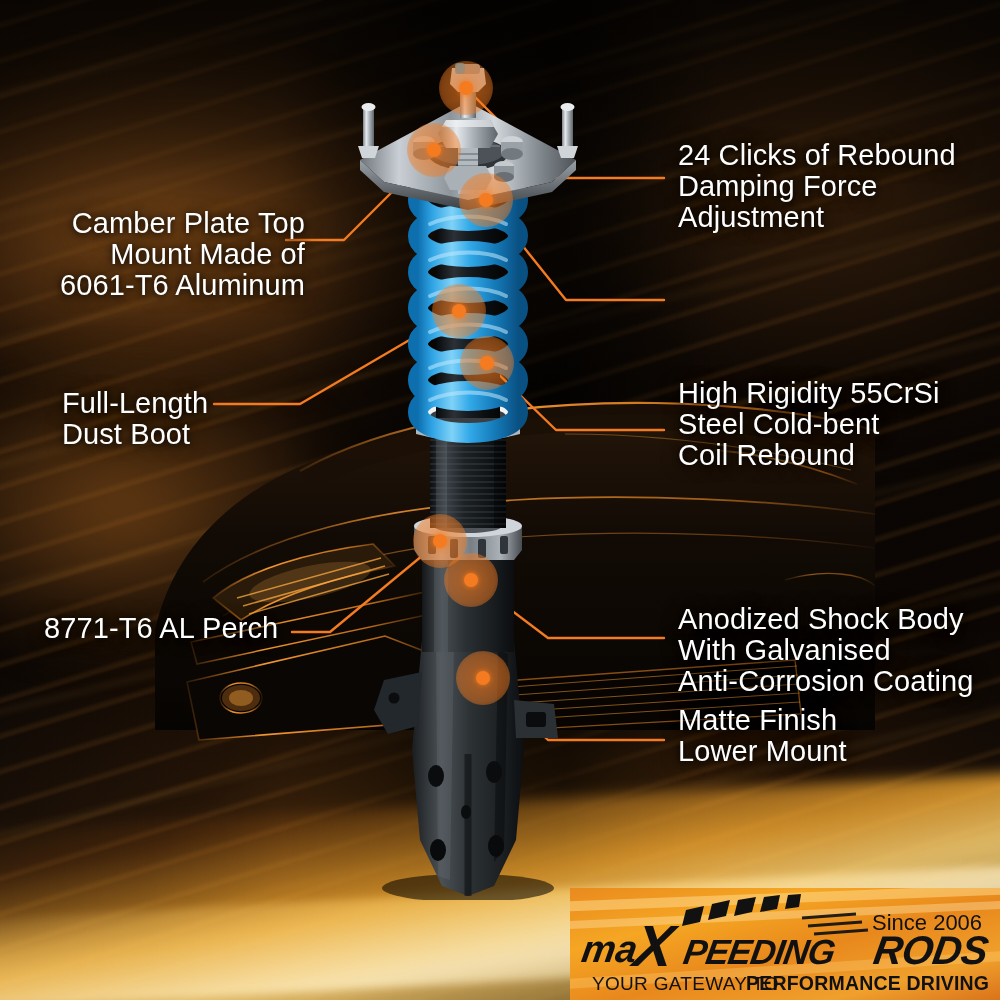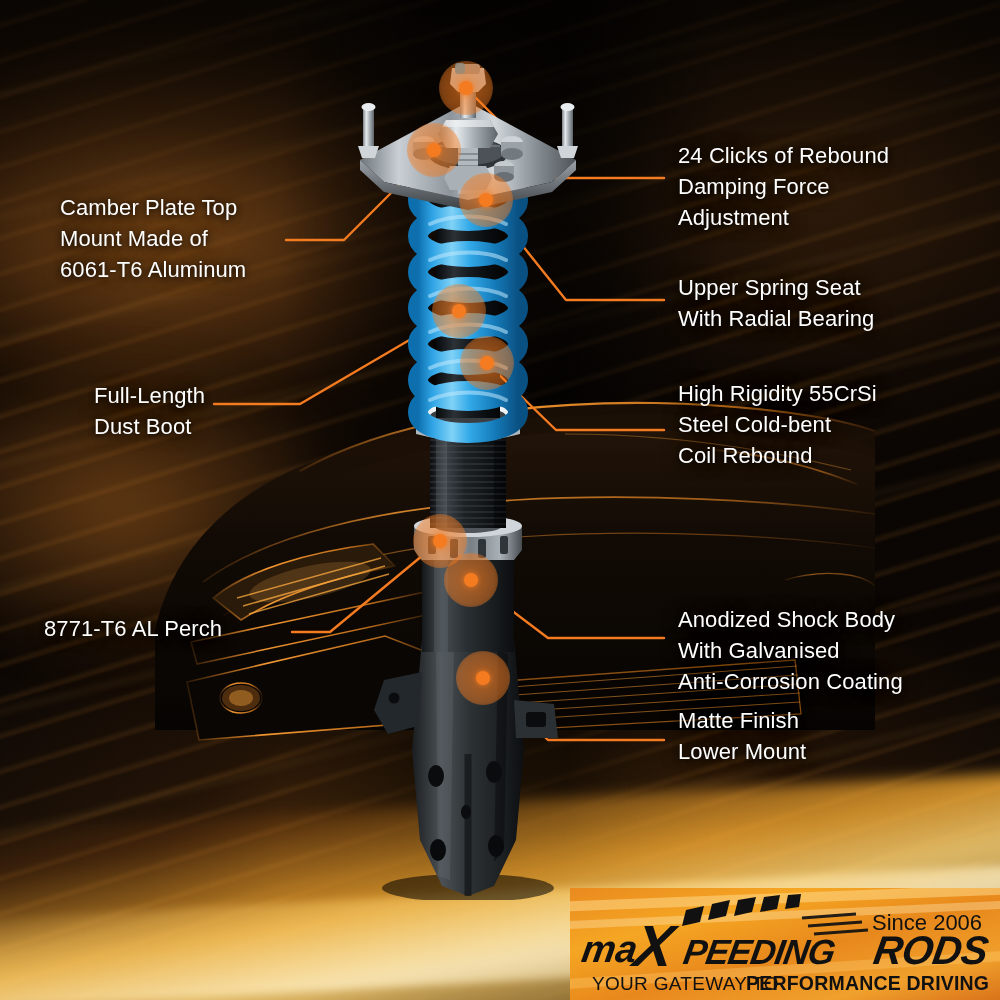--- a/index.html
+++ b/index.html
@@ -105,21 +105,21 @@
     content:""; position:absolute; left:50%; top:50%;
     width:14px; height:14px; margin:-7px 0 0 -7px;
     border-radius:50%; background:#f47b20;
     box-shadow:0 0 5px rgba(244,123,32,.9);
   }
 
   
   .label{
     position:absolute;
     color:#fff;
-    font-size:22px;
+    font-size:29px;
     line-height:31px;
     font-weight:400;
     letter-spacing:.1px;
     white-space:pre-line;
     text-shadow:0 1px 6px rgba(0,0,0,.9), 0 0 18px rgba(0,0,0,.7);
   }
   .label.right{ text-align:left; }
   .label.left{ text-align:left; }
 
   
@@ -463,35 +463,33 @@
 
   <div class="dot" style="left:434px; top:150px;"></div>
   <div class="dot" style="left:459px; top:311px;"></div>
   <div class="dot" style="left:440px; top:541px;"></div>
   <div class="dot" style="left:466px; top:88px;"></div>
   <div class="dot" style="left:486px; top:200px;"></div>
   <div class="dot" style="left:487px; top:363px;"></div>
   <div class="dot" style="left:471px; top:580px;"></div>
   <div class="dot" style="left:483px; top:678px;"></div>
 
-  <div class="label left" style="left:60px; top:192px;">Camber Plate Top
+  <div class="label left" style="left:60px; top:208px;text-align:right;">Camber Plate Top
 Mount Made of
 6061-T6 Aluminum</div>
 
-  <div class="label left" style="left:62px; top:380px;margin-left:32px;">Full-Length
+  <div class="label left" style="left:62px; top:388px;">Full-Length
 Dust Boot</div>
 
   <div class="label left" style="left:44px; top:613px;">8771-T6 AL Perch</div>
 
   <div class="label right" style="left:678px; top:140px;">24 Clicks of Rebound
 Damping Force
 Adjustment</div>
 
-  <div class="label right" style="left:678px; top:272px;">Upper Spring Seat
-With Radial Bearing</div>
 
   <div class="label right" style="left:678px; top:378px;">High Rigidity 55CrSi
 Steel Cold-bent
 Coil Rebound</div>
 
   <div class="label right" style="left:678px; top:604px;">Anodized Shock Body
 With Galvanised
 Anti-Corrosion Coating</div>
 
   <div class="label right" style="left:678px; top:705px;">Matte Finish

